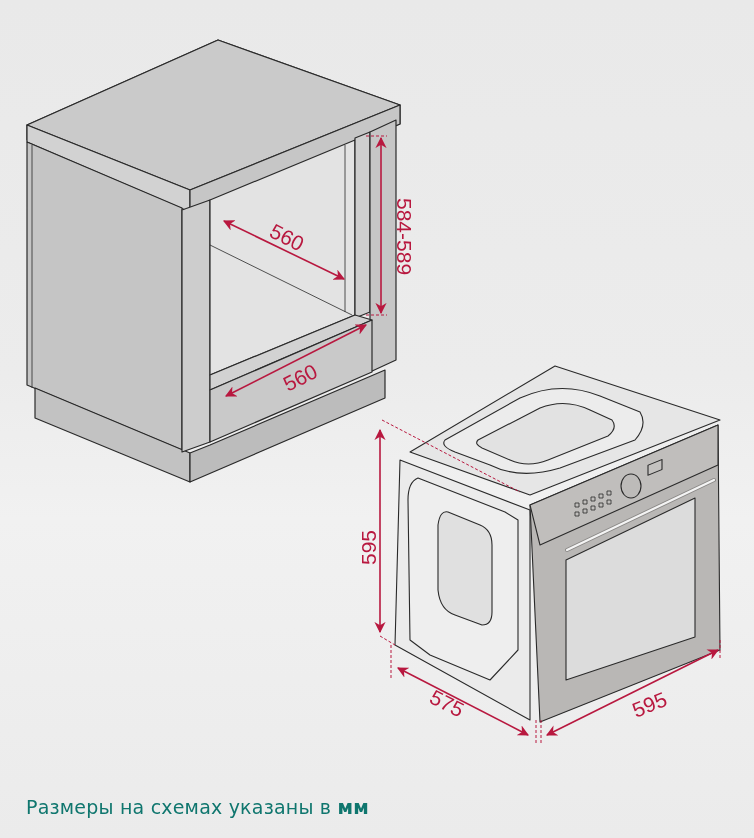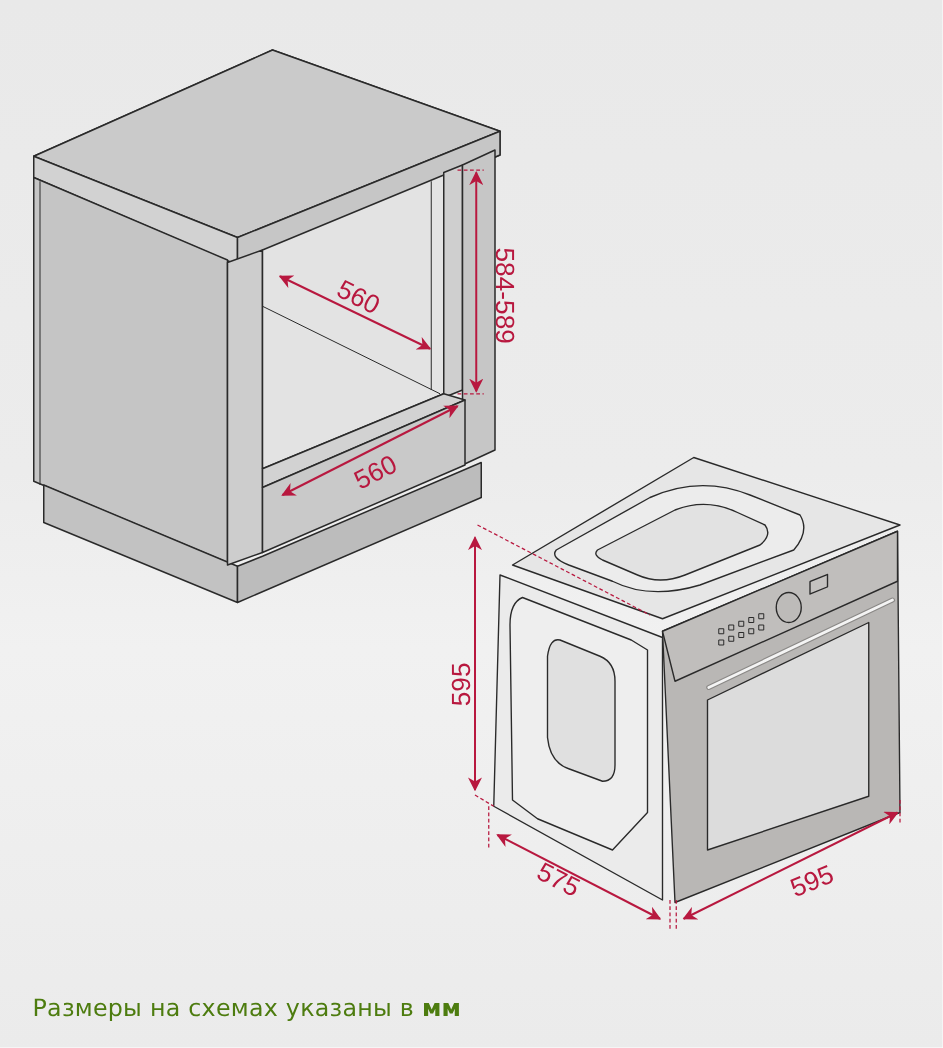--- a/index.html
+++ b/index.html
@@ -11,21 +11,21 @@
     }
     #diagram { position: absolute; left: 0; top: 0; width: 754px; height: 838px; }
     .dim-label {
       font-family: "Liberation Sans", sans-serif;
       font-size: 21px;
       fill: #b8183f;
     }
     #caption {
       position: absolute; left: 26px; top: 796px;
       font-family: "DejaVu Sans", sans-serif;
-      font-size: 19px; color: #4d7c0f; letter-spacing: 0.2px;
+      font-size: 19px; color: #0f766e; letter-spacing: 0.2px;
       white-space: nowrap;
     }
     #caption b { font-weight: bold; }
   </style>
 </head>
 <body>
 
 <svg id="diagram" viewBox="0 0 754 838" xmlns="http://www.w3.org/2000/svg">
   <defs>
     <marker id="arr" viewBox="0 0 10 10" refX="9" refY="5" markerWidth="7" markerHeight="7" orient="auto-start-reverse">

